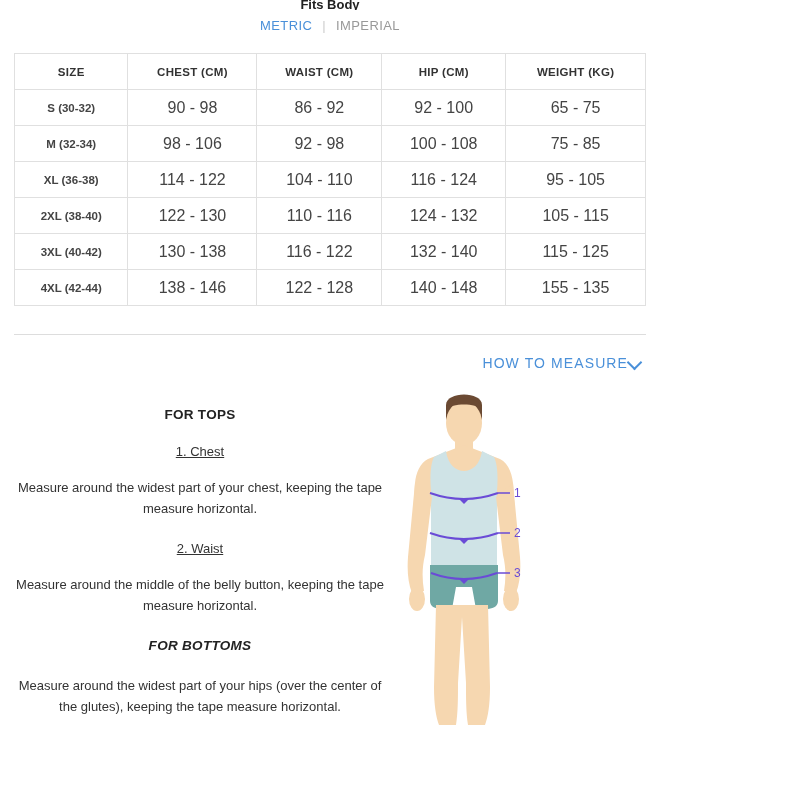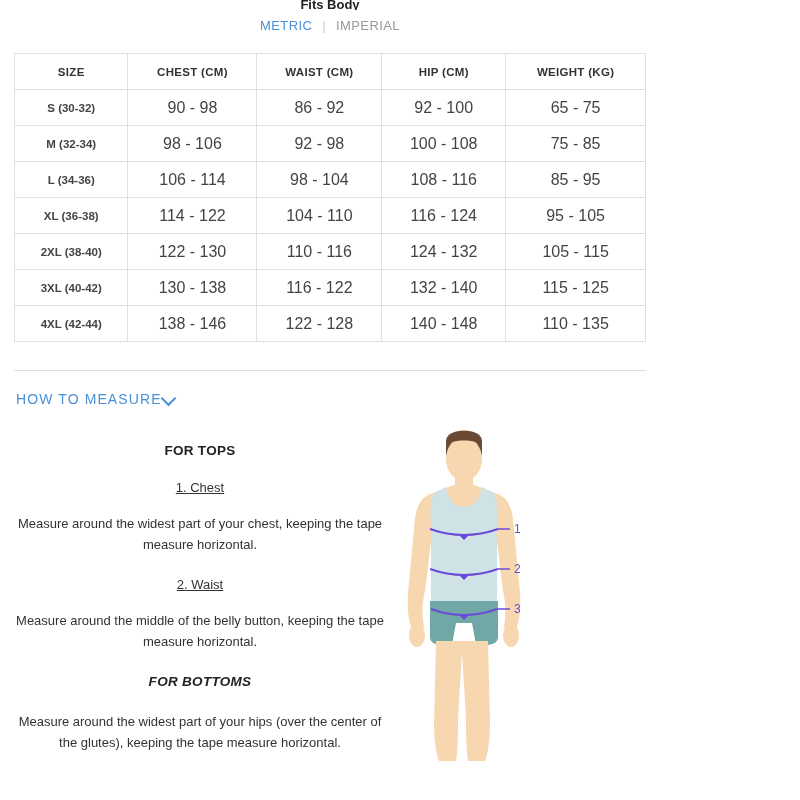--- a/index.html
+++ b/index.html
@@ -81,21 +81,21 @@
   
   .divider {
     margin: 20px 14px 0 14px;
     border-top: 1px solid #dddddd;
   }
 
   
   .accordion-header {
     display: flex;
     align-items: center;
-    justify-content: flex-start;
+    justify-content: flex-end;
     padding: 20px 16px 16px 16px;
   }
   .accordion-title {
     color: #4a90d9;
     font-size: 14px;
     letter-spacing: 1.1px;
   }
   .chevron {
     width: 16px;
     height: 16px;
@@ -195,27 +195,20 @@
           <td>65 - 75</td>
         </tr>
         <tr>
           <td class="size-col">M (32-34)</td>
           <td>98 - 106</td>
           <td>92 - 98</td>
           <td>100 - 108</td>
           <td>75 - 85</td>
         </tr>
         <tr>
-          <td class="size-col">L (34-36)</td>
-          <td>106 - 114</td>
-          <td>98 - 104</td>
-          <td>108 - 116</td>
-          <td>85 - 95</td>
-        </tr>
-        <tr>
           <td class="size-col">XL (36-38)</td>
           <td>114 - 122</td>
           <td>104 - 110</td>
           <td>116 - 124</td>
           <td>95 - 105</td>
         </tr>
         <tr>
           <td class="size-col">2XL (38-40)</td>
           <td>122 - 130</td>
           <td>110 - 116</td>
@@ -227,21 +220,21 @@
           <td>130 - 138</td>
           <td>116 - 122</td>
           <td>132 - 140</td>
           <td>115 - 125</td>
         </tr>
         <tr>
           <td class="size-col">4XL (42-44)</td>
           <td>138 - 146</td>
           <td>122 - 128</td>
           <td>140 - 148</td>
-          <td>110 - 135</td>
+          <td>155 - 135</td>
         </tr>
       </tbody>
     </table>
   </div>
 
   <div class="divider"></div>
 
   <div class="accordion-header">
     <span class="accordion-title">HOW TO MEASURE</span>
     <span class="chevron"></span>

